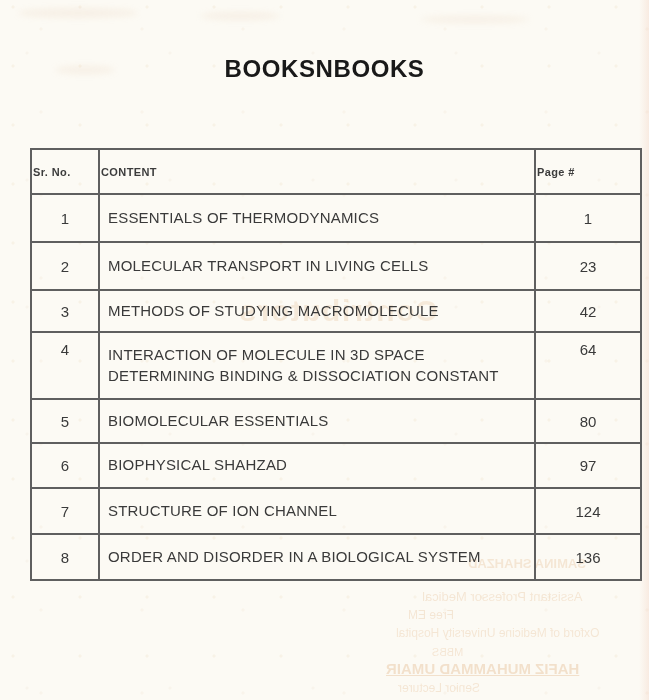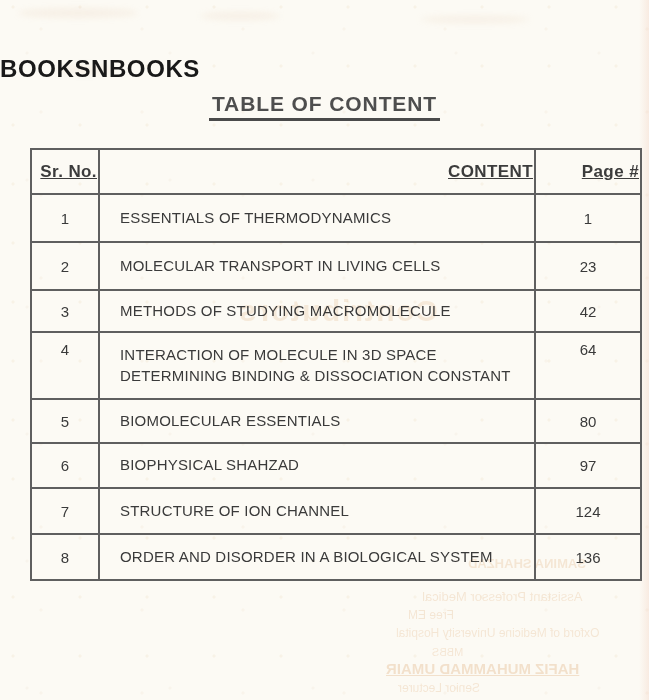--- a/index.html
+++ b/index.html
@@ -22,21 +22,21 @@
     pointer-events:none;
   }
   .smudge{
     position:absolute;border-radius:50%;
     background:rgba(222,186,146,0.14);
     filter:blur(3px);
     pointer-events:none;
   }
   .brand{
     position:absolute;top:55px;left:0;width:100%;
-    text-align:left;
+    text-align:center;
     font-size:24px;font-weight:700;letter-spacing:0.6px;
     color:#191919;
   }
   .subtitle-wrap{
     position:absolute;top:92px;left:0;width:100%;
     text-align:center;
   }
   .subtitle{
     display:inline-block;
     font-size:21px;font-weight:700;letter-spacing:0.9px;
@@ -48,36 +48,36 @@
     position:absolute;left:30px;top:148px;
     width:610px;
     border-collapse:collapse;table-layout:fixed;
     color:#3a3a3a;
   }
   .toc th,.toc td{
     border:2px solid #5f5f5f;
     overflow:hidden;
   }
   .toc th{
-    font-size:17px;font-weight:700;color:#3c3c3c;letter-spacing:0.4px;
-    text-align:right;vertical-align:middle;text-decoration:underline;
+    font-size:11px;font-weight:700;color:#3c3c3c;letter-spacing:0.4px;
+    text-align:left;vertical-align:middle;
   }
   .toc thead tr{height:45px;}
   .toc tbody tr:nth-child(1){height:48px;}
   .toc tbody tr:nth-child(2){height:48px;}
   .toc tbody tr:nth-child(3){height:42px;}
   .toc tbody tr:nth-child(4){height:67px;}
   .toc tbody tr:nth-child(5){height:44px;}
   .toc tbody tr:nth-child(6){height:45px;}
   .toc tbody tr:nth-child(7){height:46px;}
   .toc tbody tr:nth-child(8){height:46px;}
   .toc td.sr{text-align:center;vertical-align:middle;font-size:15px;}
   .toc td.ch{
     text-align:left;vertical-align:middle;
-    padding-left:20px;padding-right:8px;
+    padding-left:8px;padding-right:8px;
     font-size:15px;letter-spacing:0.2px;line-height:1.35;
   }
   .toc td.pg{text-align:center;vertical-align:middle;font-size:15px;}
   .toc tbody tr:nth-child(4) td.sr,
   .toc tbody tr:nth-child(4) td.pg{vertical-align:top;padding-top:8px;}
   .ghost{
     position:absolute;
     transform:scaleX(-1);
     color:#d9995a;
     opacity:0.20;
@@ -109,23 +109,20 @@
   <div class="ghost name" style="left:468px;top:556px;font-size:13px;">SAMINA SHAHZAD</div>
   <div class="ghost" style="left:422px;top:589px;font-size:13px;">Assistant Professor Medical</div>
   <div class="ghost" style="left:408px;top:608px;font-size:12px;">Free EM</div>
   <div class="ghost" style="left:396px;top:626px;font-size:12px;">Oxford of Medicine University Hospital</div>
   <div class="ghost" style="left:432px;top:646px;font-size:11px;">MBBS</div>
   <div class="ghost bold-u" style="left:386px;top:660px;font-size:15px;">HAFIZ MUHAMMAD UMAIR</div>
   <div class="ghost" style="left:398px;top:681px;font-size:12px;">Senior Lecturer</div>
 
   <div class="brand">BOOKSNBOOKS</div>
 
-  <div class="subtitle-wrap">
-    <span class="subtitle">TABLE OF CONTENT</span>
-  </div>
 
   <table class="toc">
     <colgroup>
       <col style="width:68px;">
       <col style="width:436px;">
       <col style="width:106px;">
     </colgroup>
     <thead>
       <tr>
         <th>Sr. No.</th>

